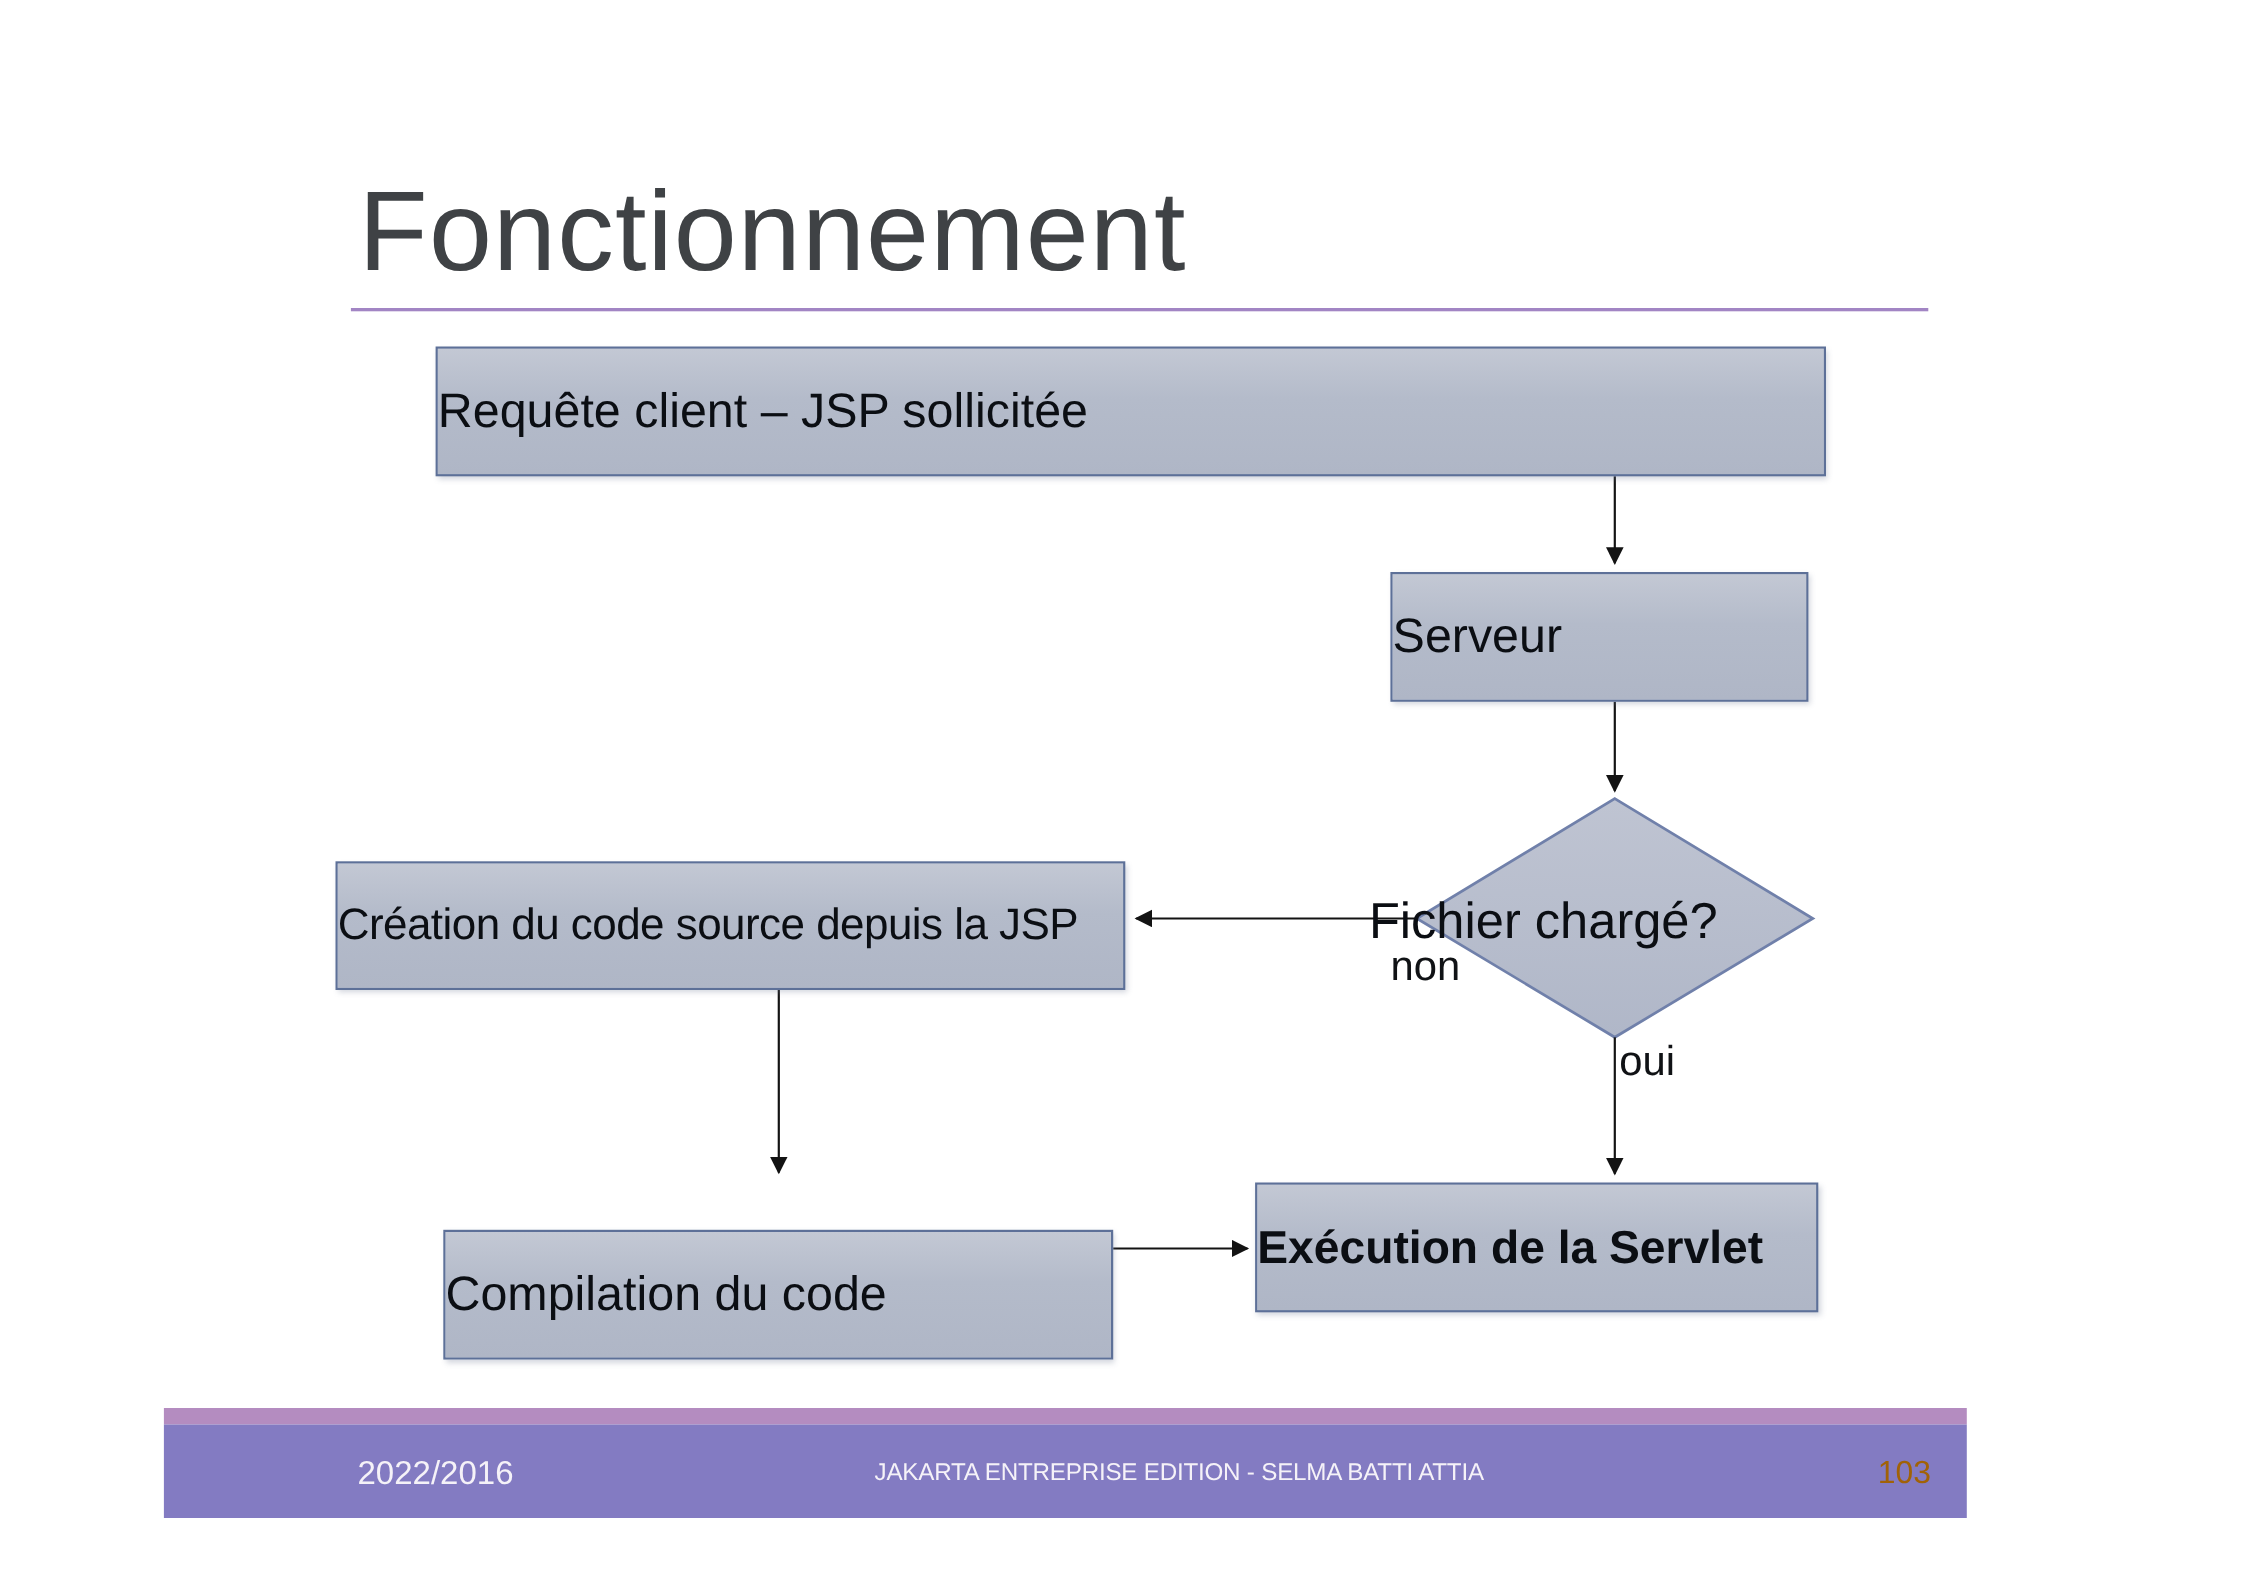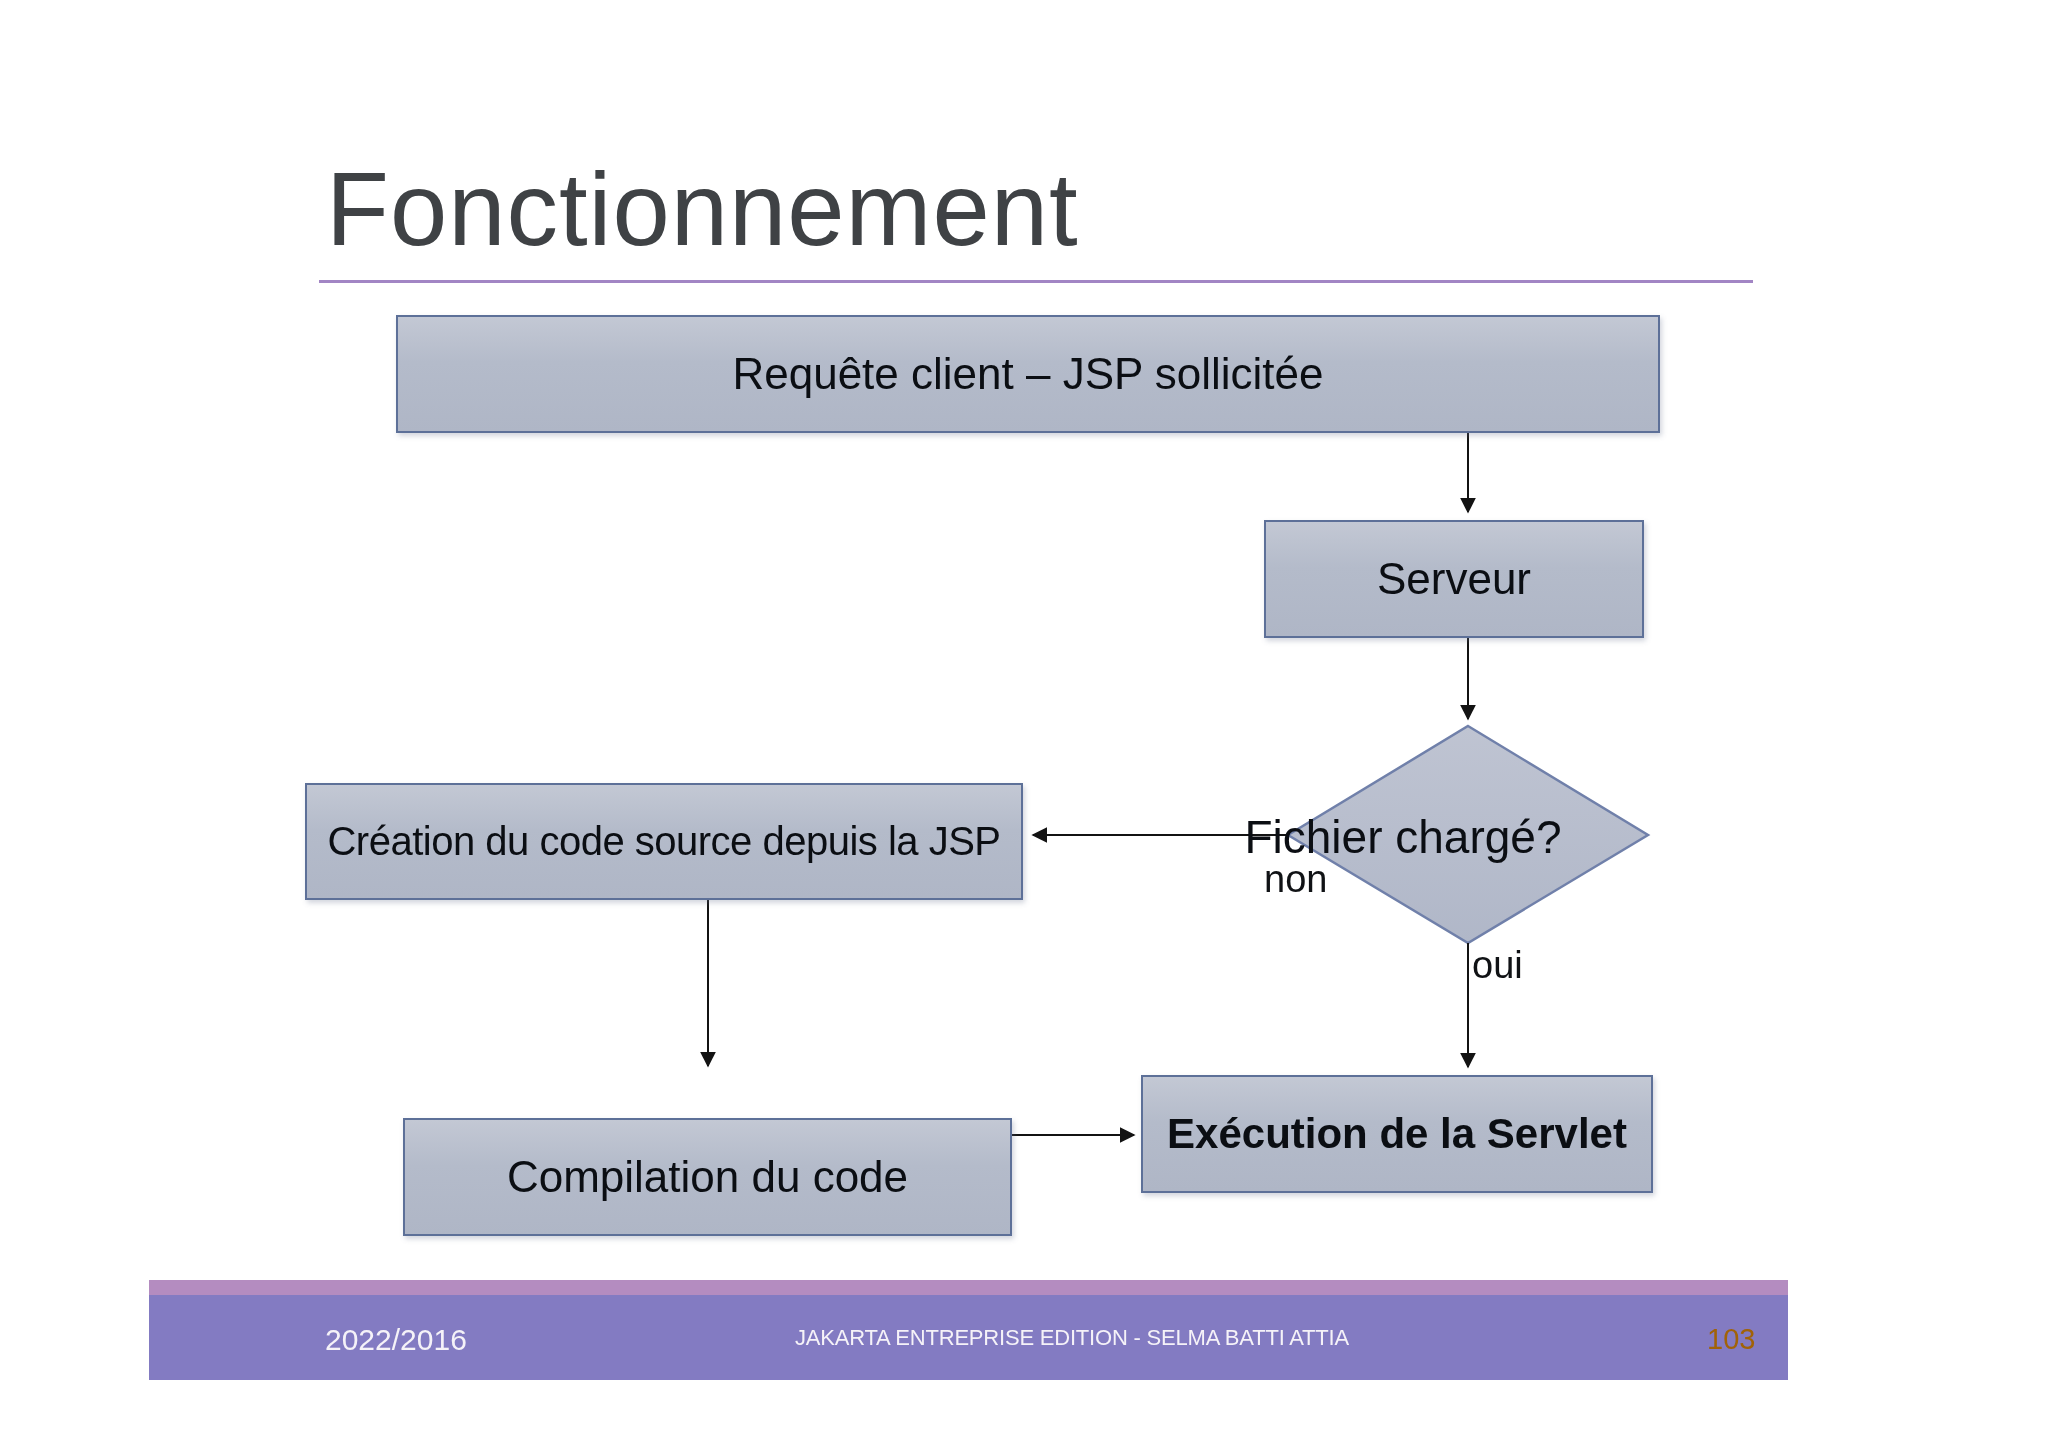--- a/index.html
+++ b/index.html
@@ -20,21 +20,21 @@
   .title-underline{
     position:absolute;left:319px;top:280px;width:1434px;height:3px;
     background:#a285c4;
   }
   
   .node{
     position:absolute;
     box-sizing:border-box;
     border:2px solid #5d7098;
     background:linear-gradient(180deg,#c3c8d4 0%,#b4bbca 40%,#afb6c6 100%);
-    display:flex;align-items:center;justify-content:center;
+    display:flex;align-items:center;
     color:#0b0e13;white-space:nowrap;
     box-shadow:2px 3px 5px rgba(110,120,145,0.30);
   }
   .node-requete{left:396px;top:315px;width:1264px;height:118px;font-size:44px;}
   .node-serveur{left:1264px;top:520px;width:380px;height:118px;font-size:44px;}
   .node-creation{left:305px;top:783px;width:718px;height:117px;font-size:40px;letter-spacing:-0.5px;}
   .node-compilation{left:403px;top:1074px;width:609px;height:118px;font-size:44px;margin-top:44px;}
   .node-execution{left:1141px;top:1075px;width:512px;height:118px;font-size:42px;font-weight:bold;}
   
   .diamond-label{

